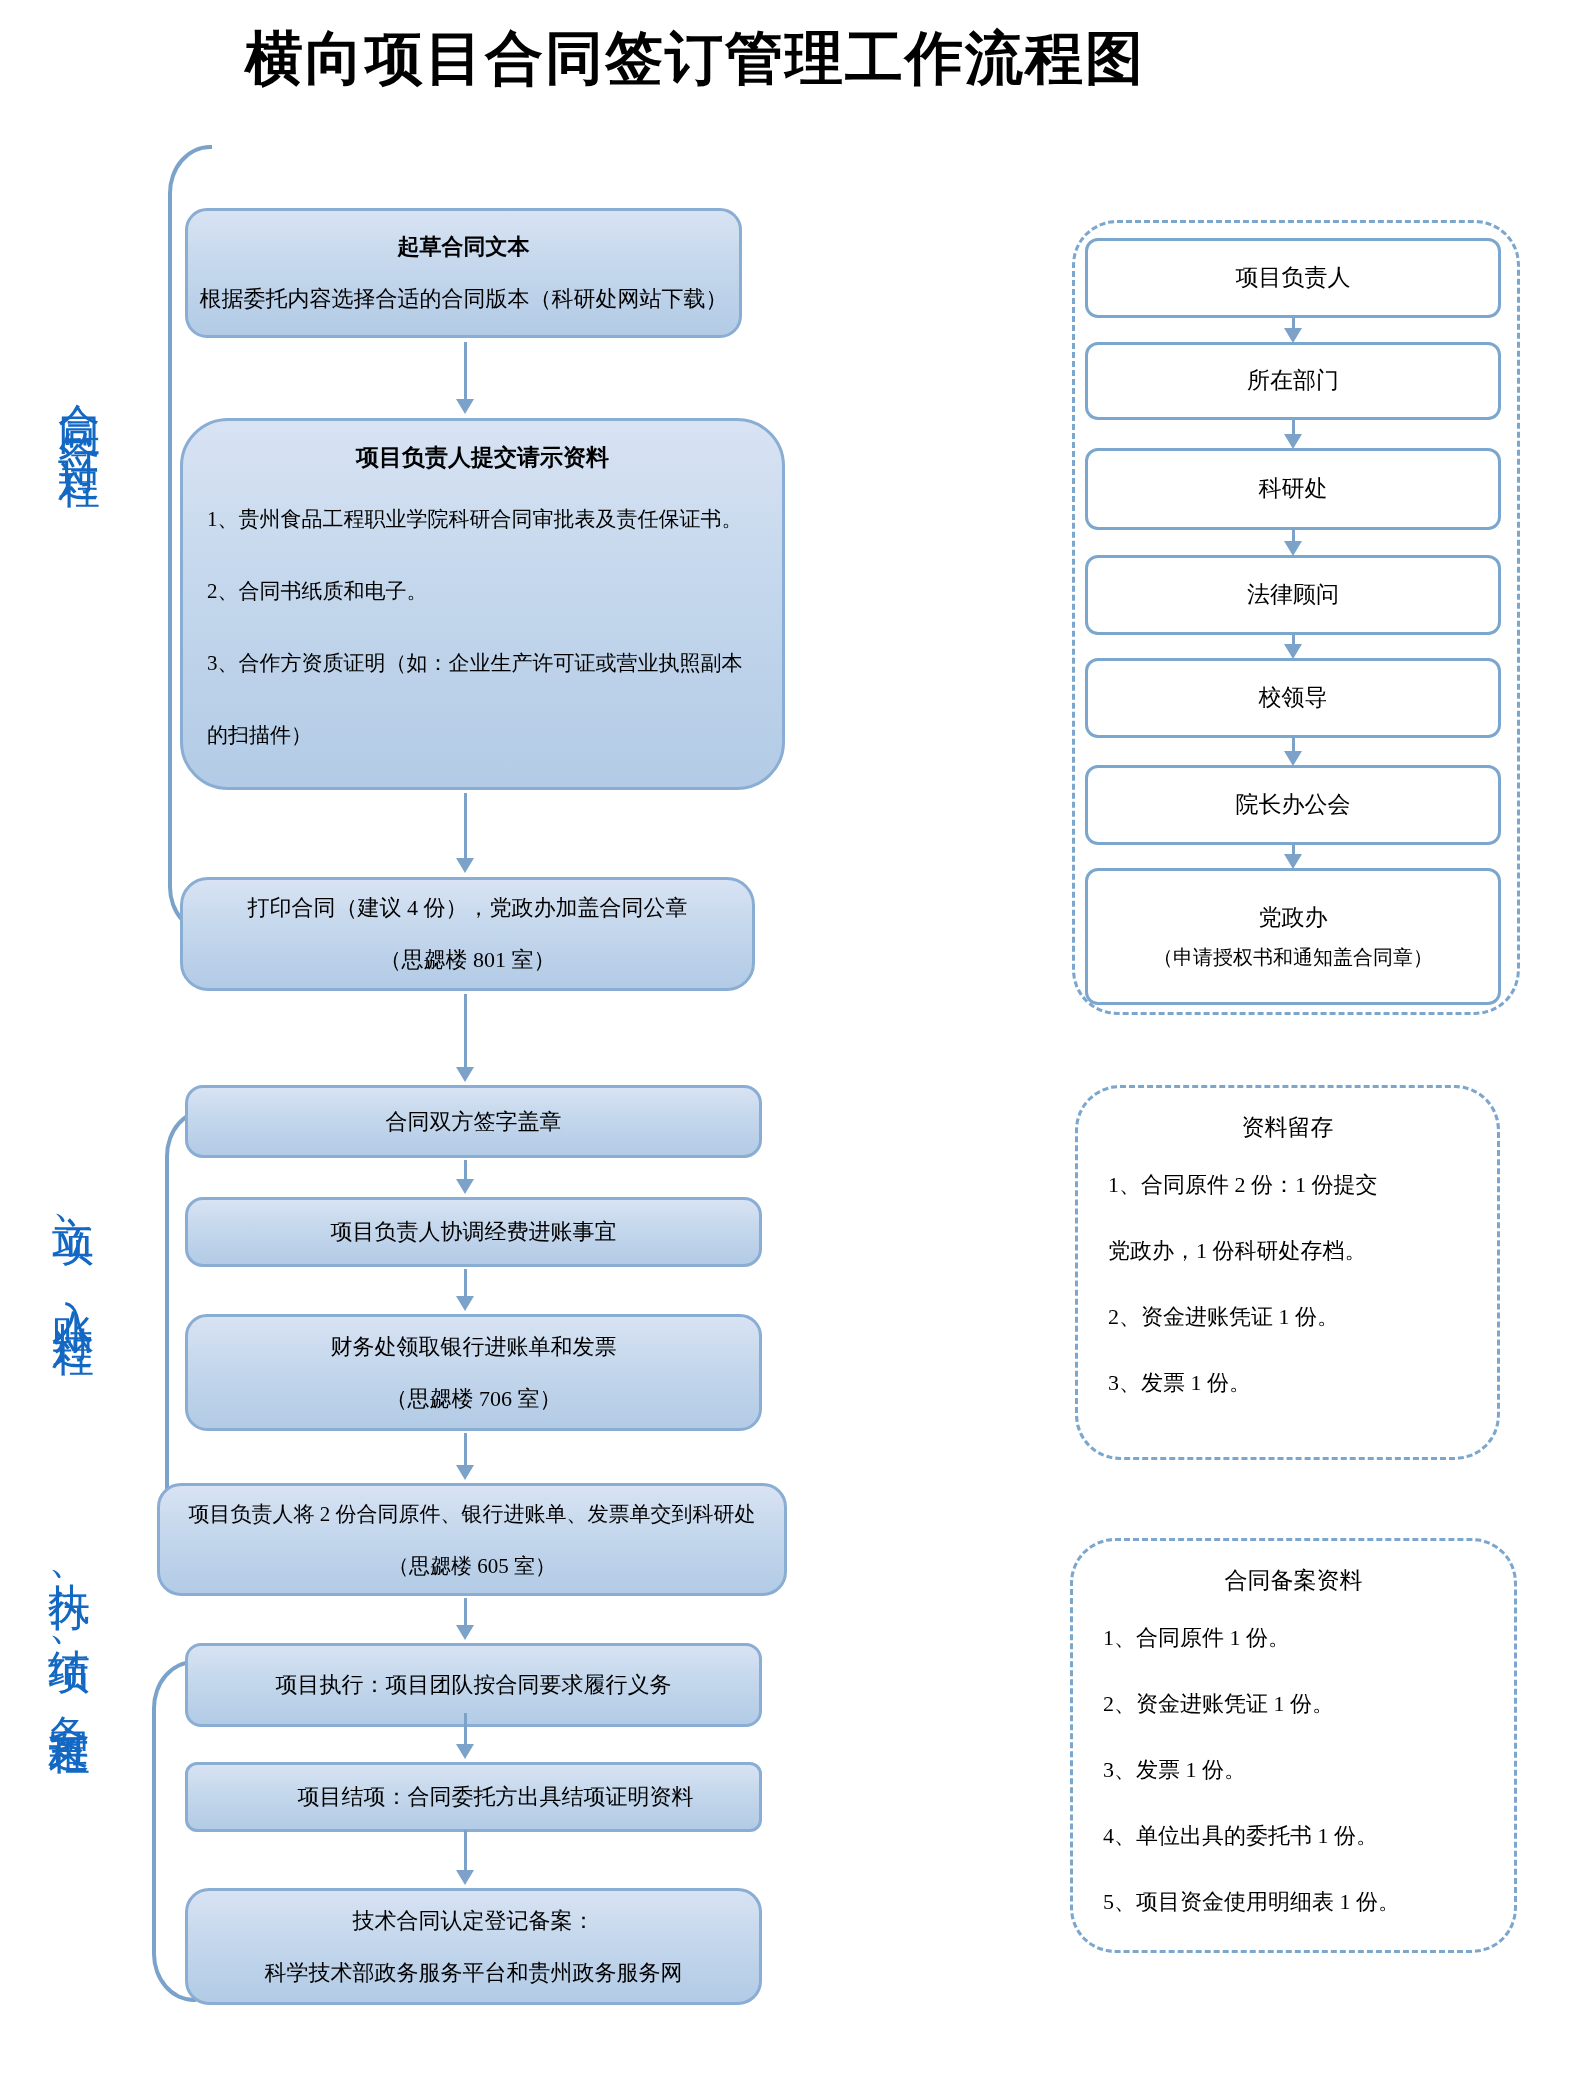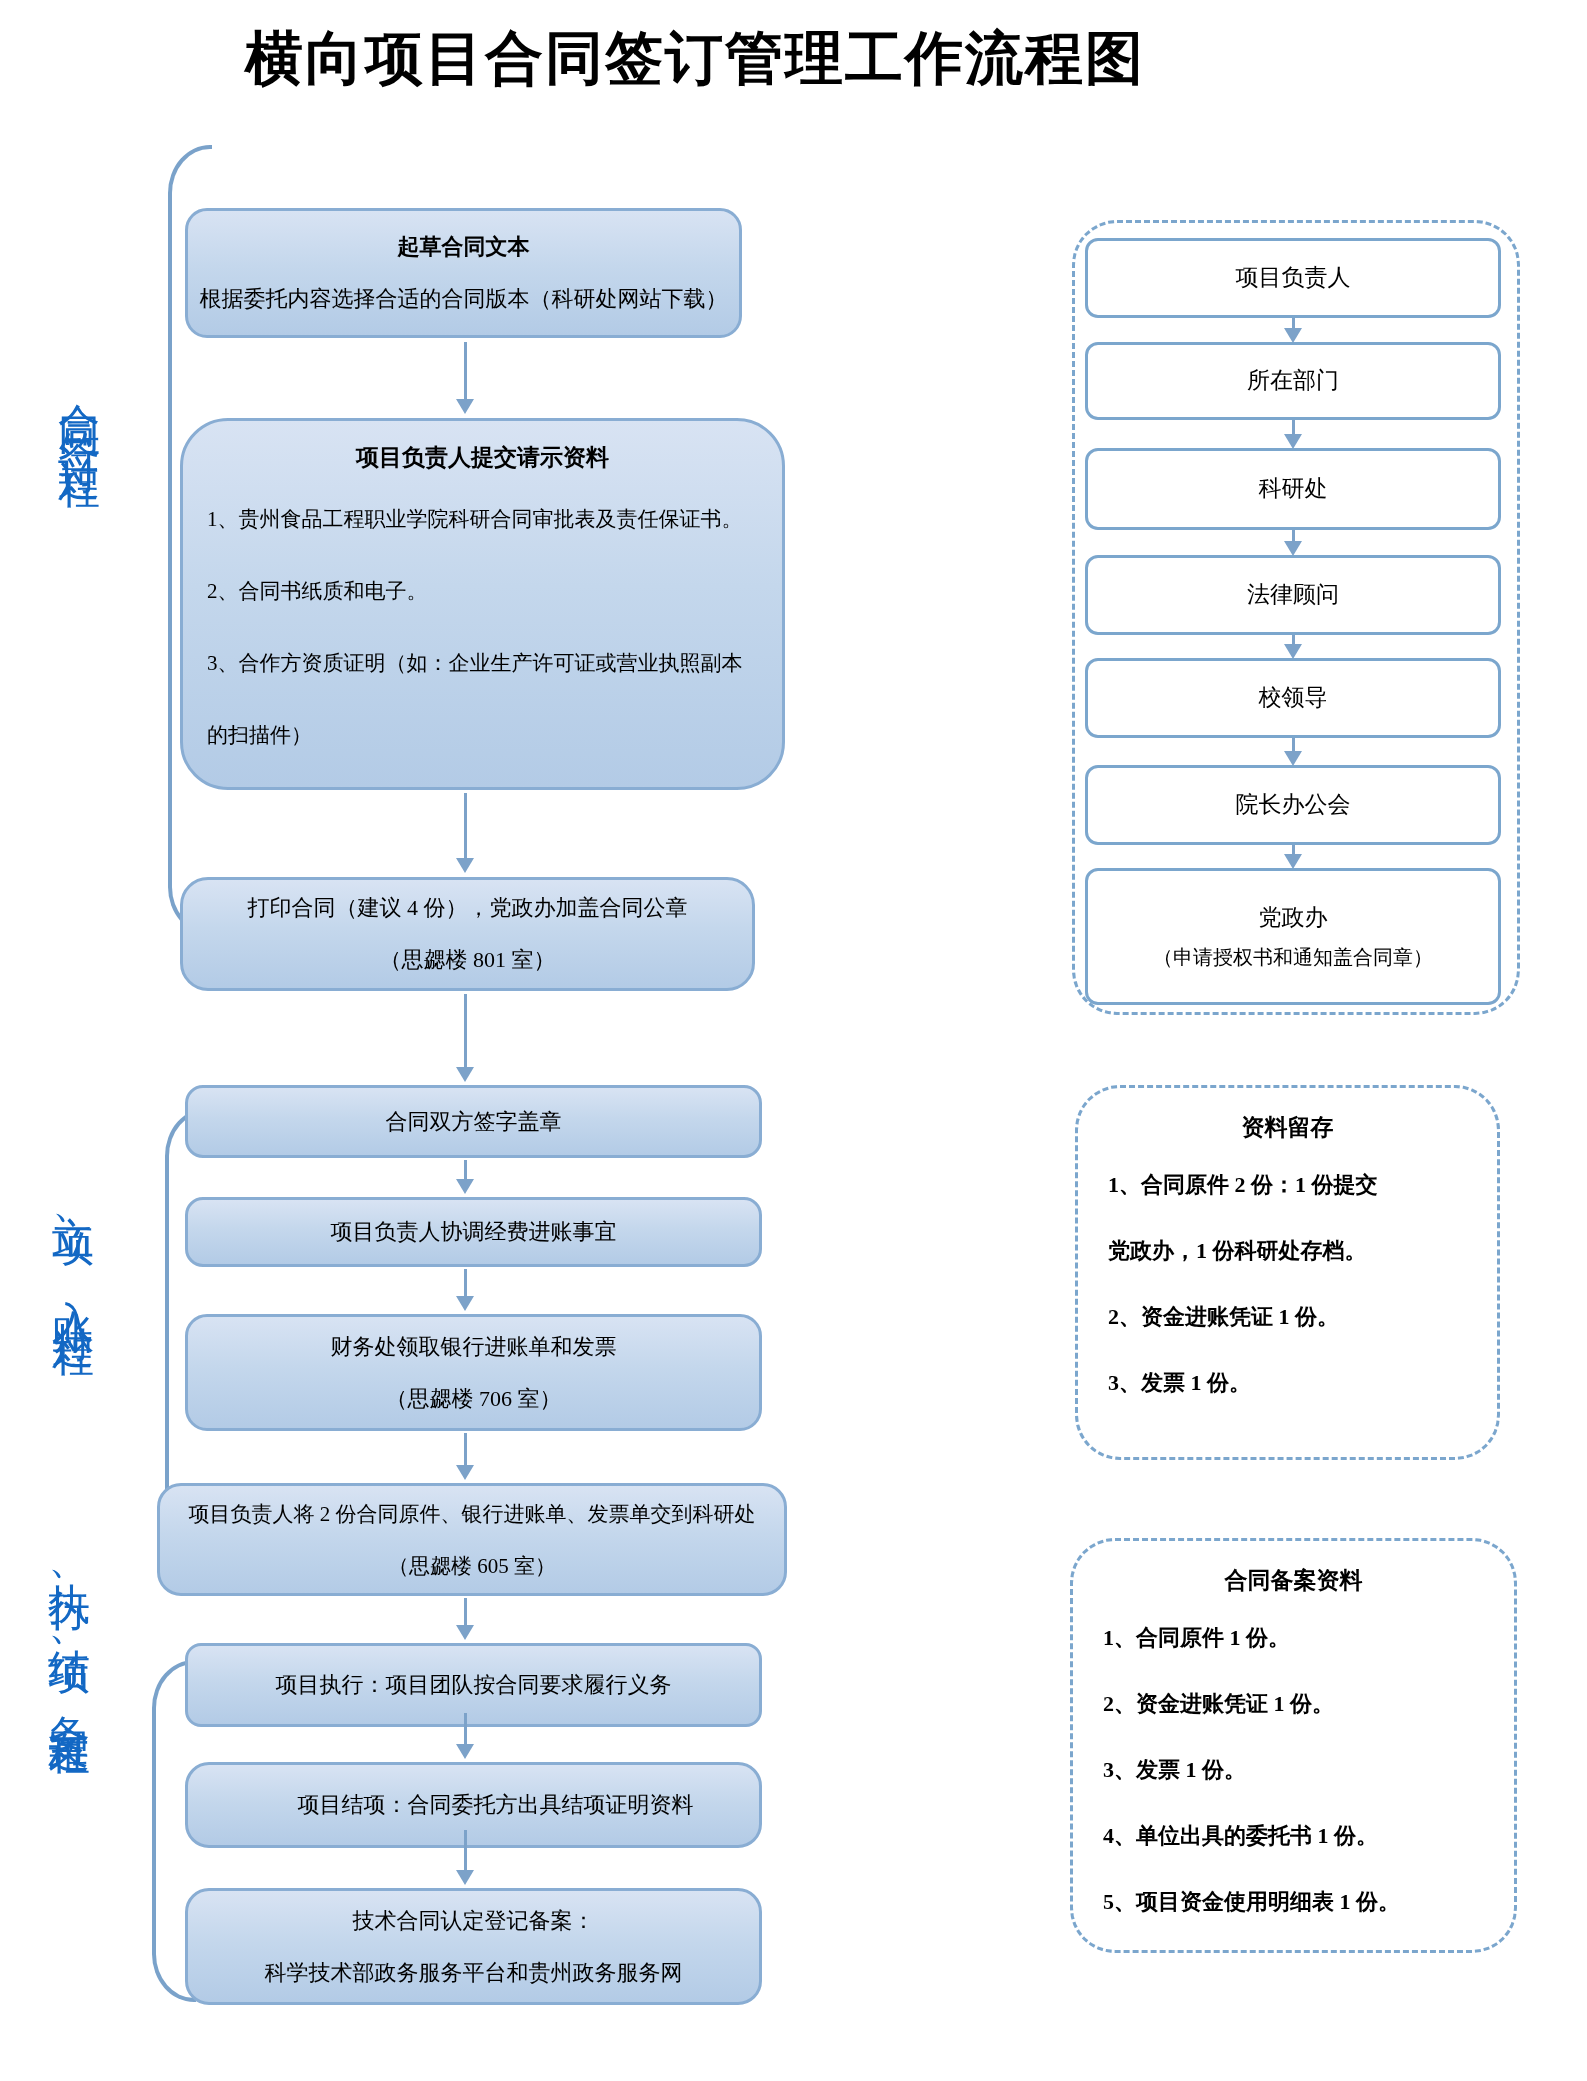--- a/index.html
+++ b/index.html
@@ -31,21 +31,21 @@
     text-align:center;
   }
   .line{font-size:22px;line-height:52px;white-space:nowrap;}
   .bold{font-weight:bold;}
   .box.submit{justify-content:flex-start;align-items:stretch;padding:12px 24px 12px 24px;}
   .box.submit .stitle{text-align:center;font-weight:bold;font-size:23px;line-height:50px;}
   .box.submit .item{text-align:left;font-size:21px;line-height:72px;white-space:nowrap;}
   
   .orgwrap,.panel{
     position:absolute;box-sizing:border-box;
-    border:3px dashed #7ba6cd;border-radius:45px;background:transparent;font-weight:bold;
+    border:3px dashed #7ba6cd;border-radius:45px;background:transparent;
   }
   .orgbox{
     position:absolute;box-sizing:border-box;background:#ffffff;
     border:3px solid #7ba6cd;border-radius:13px;
     display:flex;flex-direction:column;justify-content:center;align-items:center;text-align:center;
   }
   .orgbox .oline{font-size:23px;line-height:40px;white-space:nowrap;}
   .orgbox .osub{font-size:20px;line-height:38px;white-space:nowrap;}
   
   .panel .ptitle{text-align:center;font-size:23px;line-height:48px;margin-top:16px;}
@@ -58,21 +58,21 @@
   
   .b0{left:185px;top:208px;width:557px;height:130px;border-radius:22px;}
   .b1{left:180px;top:418px;width:605px;height:372px;border-radius:48px;}
   .b2{left:180px;top:877px;width:575px;height:114px;border-radius:28px;}
   .b3{left:185px;top:1085px;width:577px;height:73px;border-radius:18px;}
   .b4{left:185px;top:1197px;width:577px;height:70px;border-radius:18px;}
   .b5{left:185px;top:1314px;width:577px;height:117px;border-radius:22px;}
   .b6{left:157px;top:1483px;width:630px;height:113px;border-radius:24px;}
   .b6 .line{font-size:21px;}
   .b7{left:185px;top:1643px;width:577px;height:84px;border-radius:16px;}
-  .b8{left:185px;top:1762px;width:577px;height:86px;border-radius:24px;padding-left:44px;}
+  .b8{left:185px;top:1762px;width:577px;height:70px;border-radius:12px;padding-left:44px;}
   .b9{left:185px;top:1888px;width:577px;height:117px;border-radius:24px;}
   
   .orgwrap{left:1072px;top:220px;width:448px;height:795px;}
   .r0{left:1085px;top:238px;width:416px;height:80px;}
   .r1{left:1085px;top:342px;width:416px;height:78px;}
   .r2{left:1085px;top:448px;width:416px;height:82px;}
   .r3{left:1085px;top:555px;width:416px;height:80px;}
   .r4{left:1085px;top:658px;width:416px;height:80px;}
   .r5{left:1085px;top:765px;width:416px;height:80px;align-items:center;}
   .r6{left:1085px;top:868px;width:416px;height:137px;}

